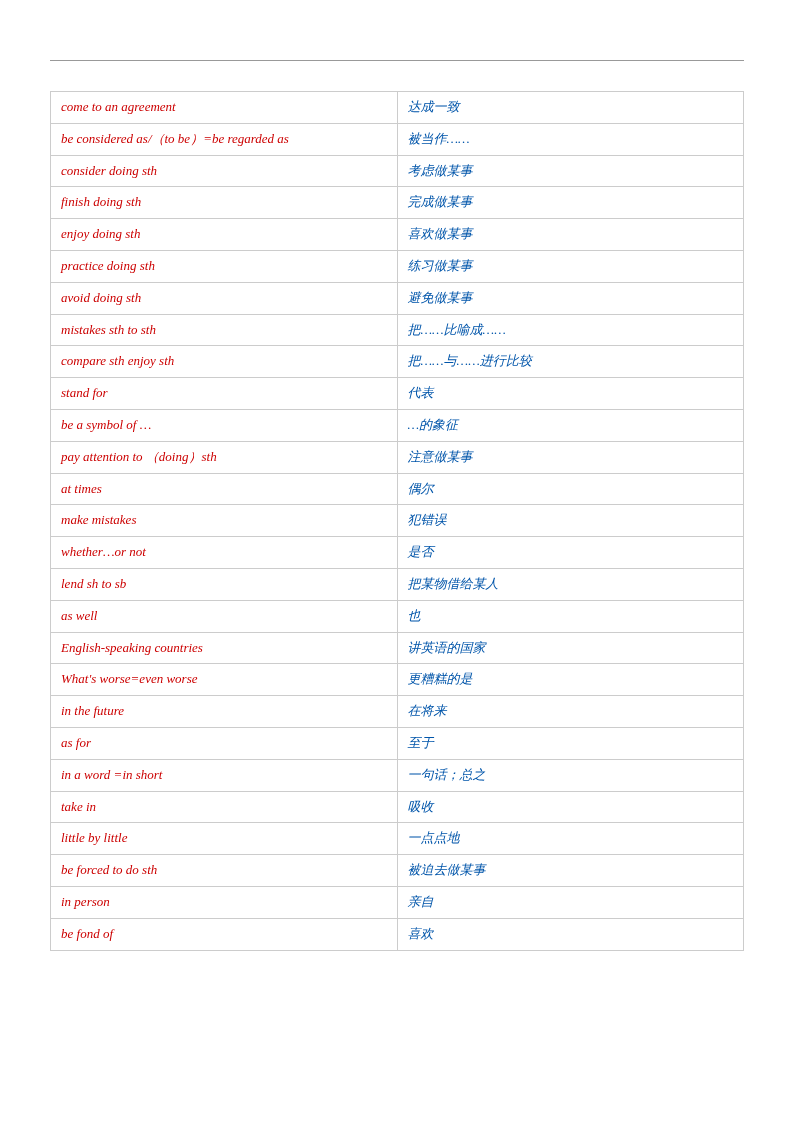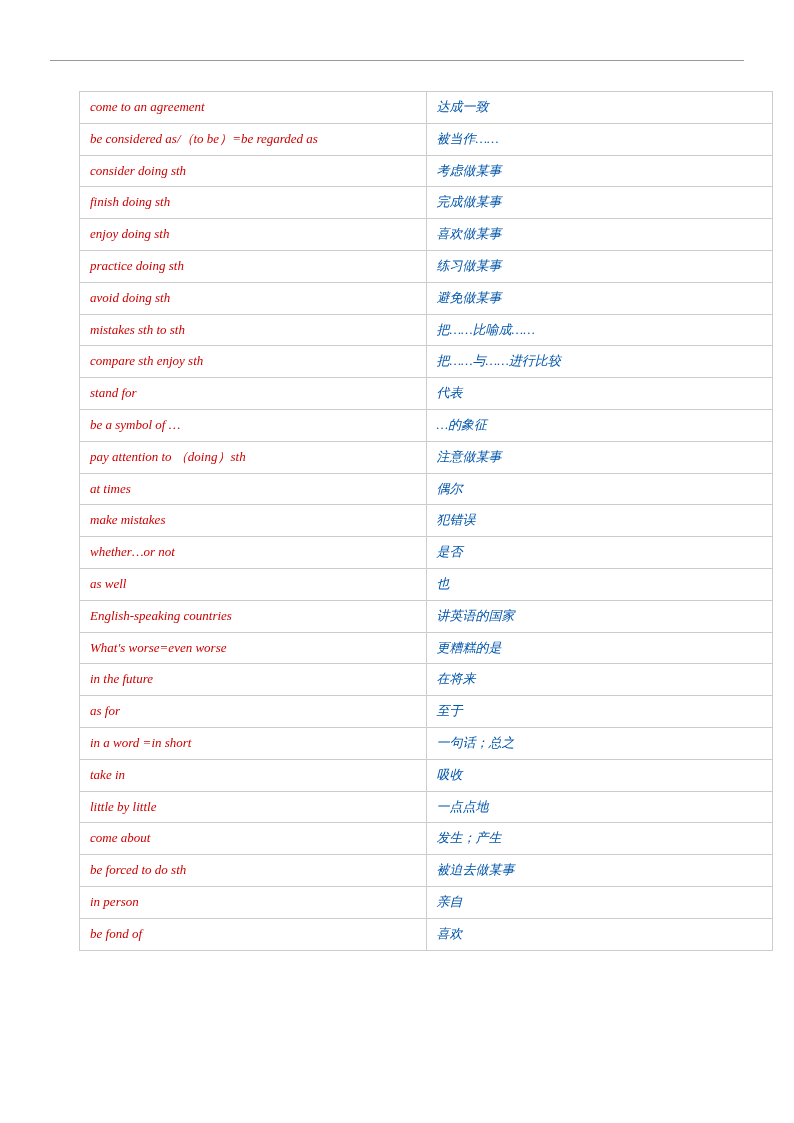--- a/index.html
+++ b/index.html
@@ -18,21 +18,20 @@
       padding: 60px 50px 40px 50px;
     }
     .top-line {
       border-top: 1px solid #999;
       margin-bottom: 30px;
     }
     table {
       width: 100%;
       border-collapse: collapse;
       border: 1px solid #999;
-      margin-left: 29px;
     }
     tr {
       border-bottom: 1px solid #ccc;
     }
     td {
       padding: 5px 10px;
       border: 1px solid #ccc;
       line-height: 1.6;
       font-style: italic;
     }
@@ -107,20 +106,24 @@
         </tr>
         <tr>
           <td>make mistakes</td>
           <td>犯错误</td>
         </tr>
         <tr>
           <td>whether…or not</td>
           <td>是否</td>
         </tr>
         <tr>
+          <td>lend sh to sb</td>
+          <td>把某物借给某人</td>
+        </tr>
+        <tr>
           <td>as well</td>
           <td>也</td>
         </tr>
         <tr>
           <td>English-speaking countries</td>
           <td>讲英语的国家</td>
         </tr>
         <tr>
           <td>What's worse=even worse</td>
           <td>更糟糕的是</td>
@@ -139,24 +142,20 @@
         </tr>
         <tr>
           <td>take in</td>
           <td>吸收</td>
         </tr>
         <tr>
           <td>little by little</td>
           <td>一点点地</td>
         </tr>
         <tr>
-          <td>come about</td>
-          <td>发生；产生</td>
-        </tr>
-        <tr>
           <td>be forced to do sth</td>
           <td>被迫去做某事</td>
         </tr>
         <tr>
           <td>in person</td>
           <td>亲自</td>
         </tr>
         <tr>
           <td>be fond of</td>
           <td>喜欢</td>

